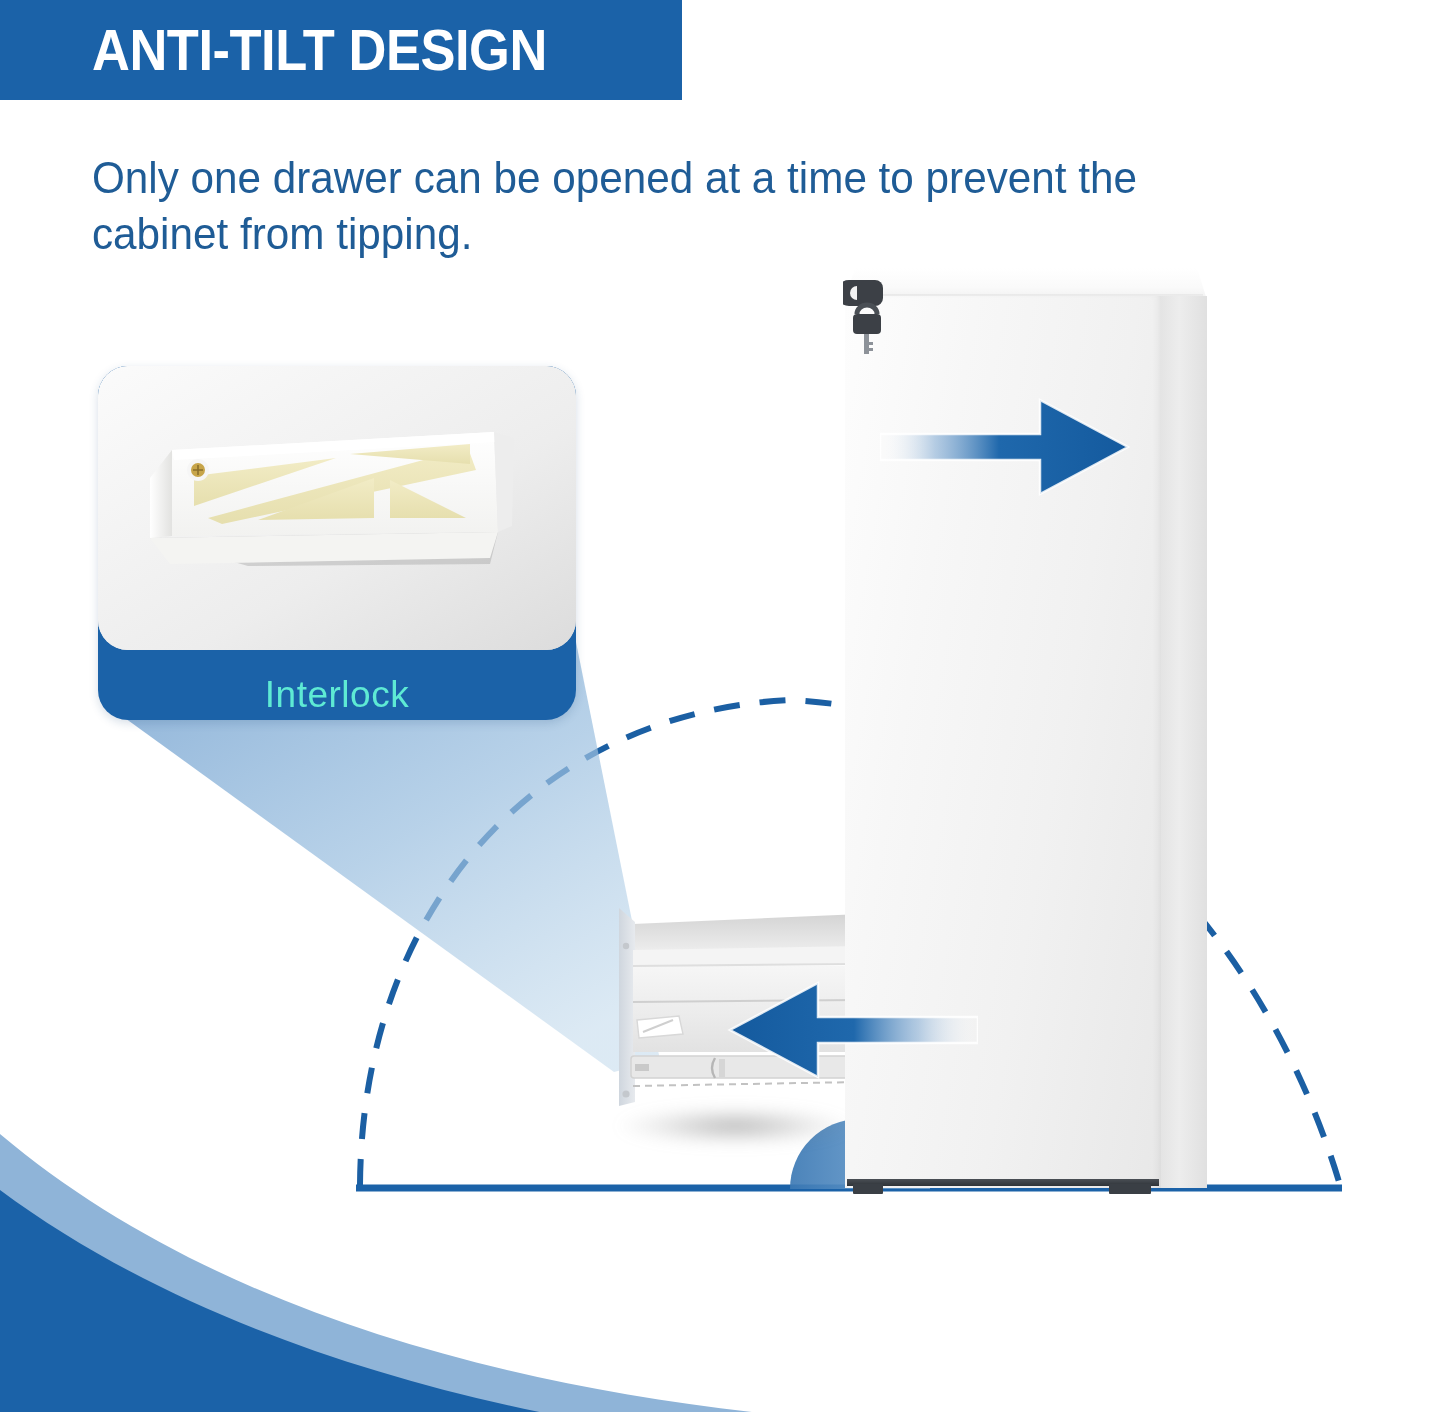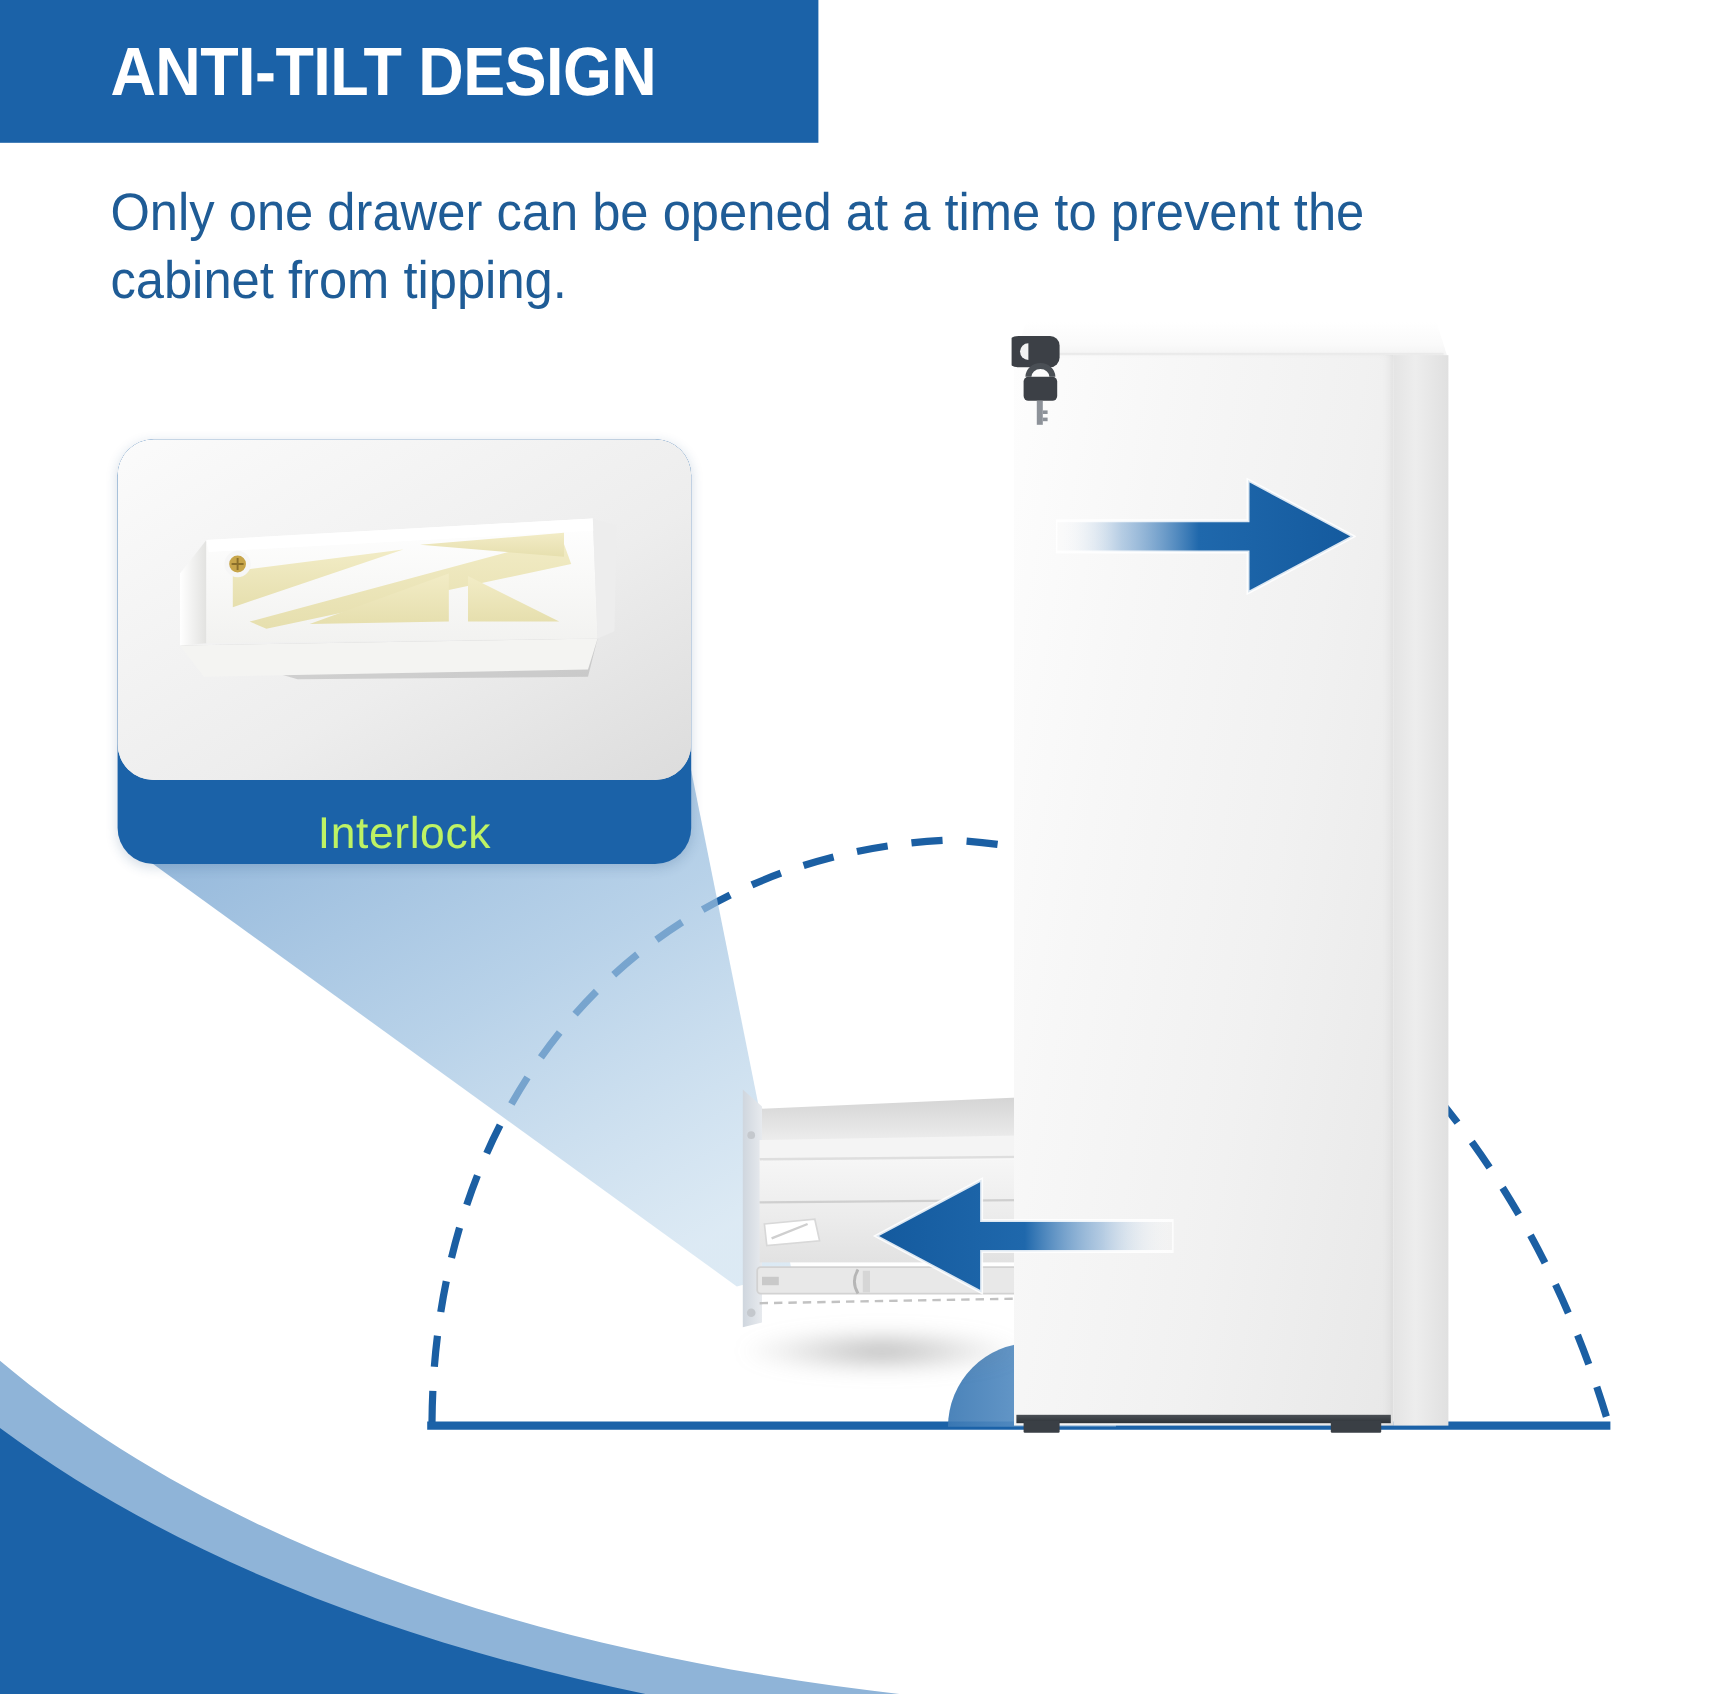--- a/index.html
+++ b/index.html
@@ -1,21 +1,21 @@
 <!DOCTYPE html>
 <html><head>
 <meta charset="utf-8">
 <style>
   html,body{margin:0;padding:0;background:#fff;}
   body{width:1445px;height:1412px;overflow:hidden;font-family:"Liberation Sans",sans-serif;}
   .stage{position:relative;width:1445px;height:1412px;background:#ffffff;overflow:hidden;}
 
   
   .banner{
-    position:absolute;left:0;top:0;width:682px;height:119px;
+    position:absolute;left:0;top:0;width:682px;height:100px;
     background:#1b62a8;
     display:flex;align-items:center;
   }
   .banner-title{
     margin-left:92px;
     color:#ffffff;
     font-size:57px;
     font-weight:bold;
     letter-spacing:-0.5px;
     font-family:"Liberation Sans Narrow","Liberation Sans",sans-serif;
@@ -56,21 +56,21 @@
   .callout-photo{
     position:absolute;left:0;top:0;width:478px;height:284px;
     border-radius:30px;
     background:
       radial-gradient(120% 110% at 30% 25%, #fbfbfb 0%, #efefef 45%, #e2e2e2 78%, #d9d9d9 100%);
     overflow:hidden;
   }
   .callout-label{
     position:absolute;left:0;bottom:0;width:478px;height:50px;
     display:flex;align-items:center;justify-content:center;
-    color:#bef264;
+    color:#5eead4;
     font-size:37px;
     font-family:"Liberation Sans Narrow","Liberation Sans",sans-serif;
     letter-spacing:.5px;
   }
 
   
   .part{position:absolute;left:0;top:0;width:478px;height:284px;}
 
   
   .cabinet{position:absolute;left:841px;top:268px;width:370px;height:920px;}

